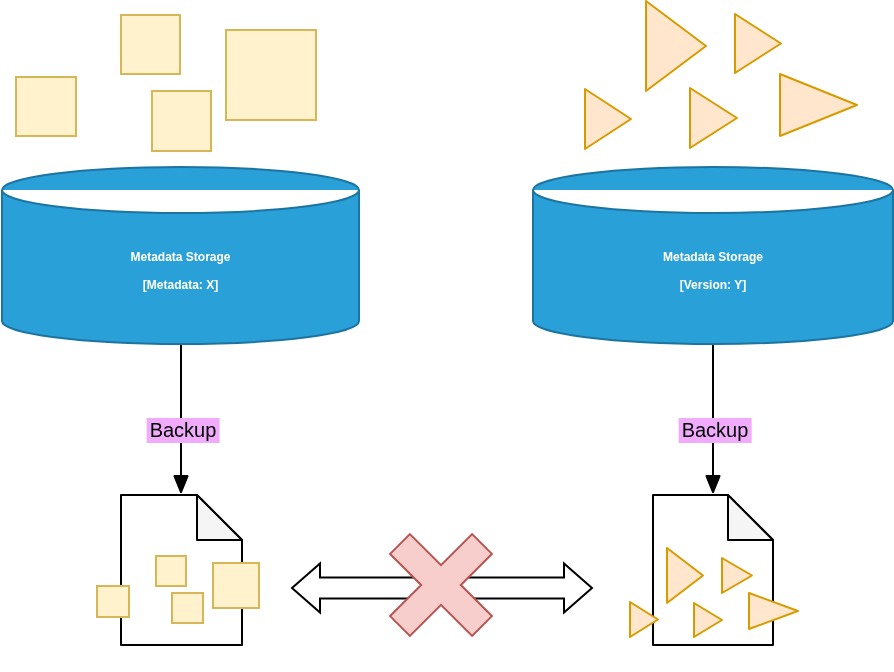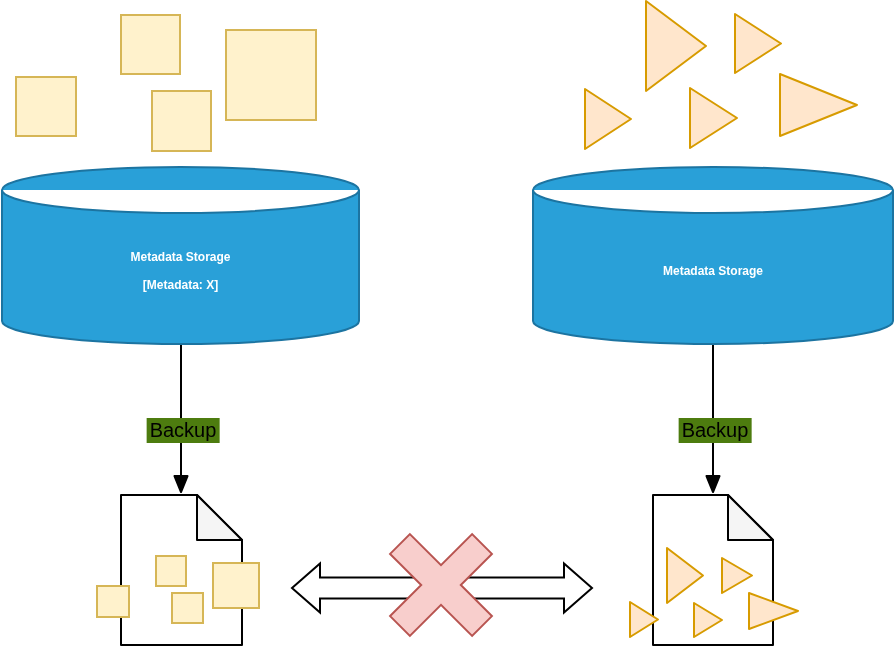--- a/index.html
+++ b/index.html
@@ -8,21 +8,21 @@
   .layer{position:absolute;left:0;top:0;}
   .cyl-label{
     position:absolute;display:flex;flex-direction:column;align-items:center;justify-content:center;
     color:#ffffff;font-weight:700;font-size:12px;line-height:28px;text-align:center;
     padding-top:30px;box-sizing:border-box;pointer-events:none;
   }
   #cyl-label-left{left:2px;top:167px;width:357px;height:177px;}
   #cyl-label-right{left:533px;top:167px;width:360px;height:177px;}
   .backup-label{
     position:absolute;top:418px;transform:translateX(-50%);
-    background:#4d7c0f;color:#000000;font-size:20px;line-height:25px;padding:0 3px;
+    background:#f0abfc;color:#000000;font-size:20px;line-height:25px;padding:0 3px;
     pointer-events:none;white-space:nowrap;
   }
   #backup-label-left{left:183px;}
   #backup-label-right{left:715px;}
 </style>
 </head>
 <body>
 
 <div class="canvas">
   <svg id="diagram-svg" class="layer" width="894" height="672" viewBox="0 0 894 672">
@@ -58,17 +58,18 @@
       <polygon points="-58,-14 -14,-14 -14,-58 14,-58 14,-14 58,-14 58,14 14,14 14,58 -14,58 -14,14 -58,14" fill="#f8cecc" stroke="#b85450" stroke-width="2" transform="translate(441 585) rotate(45)" stroke-linejoin="miter"></polygon>
     </svg>
 
   <div class="cyl-label" id="cyl-label-left">
     <span>Metadata Storage</span>
     <span>[Metadata: X]</span>
   </div>
 
   <div class="cyl-label" id="cyl-label-right">
     <span>Metadata Storage</span>
+    <span>[Version: Y]</span>
   </div>
 
   <div class="backup-label" id="backup-label-left">Backup</div>
   <div class="backup-label" id="backup-label-right">Backup</div>
 </div>
 
 </body></html>

